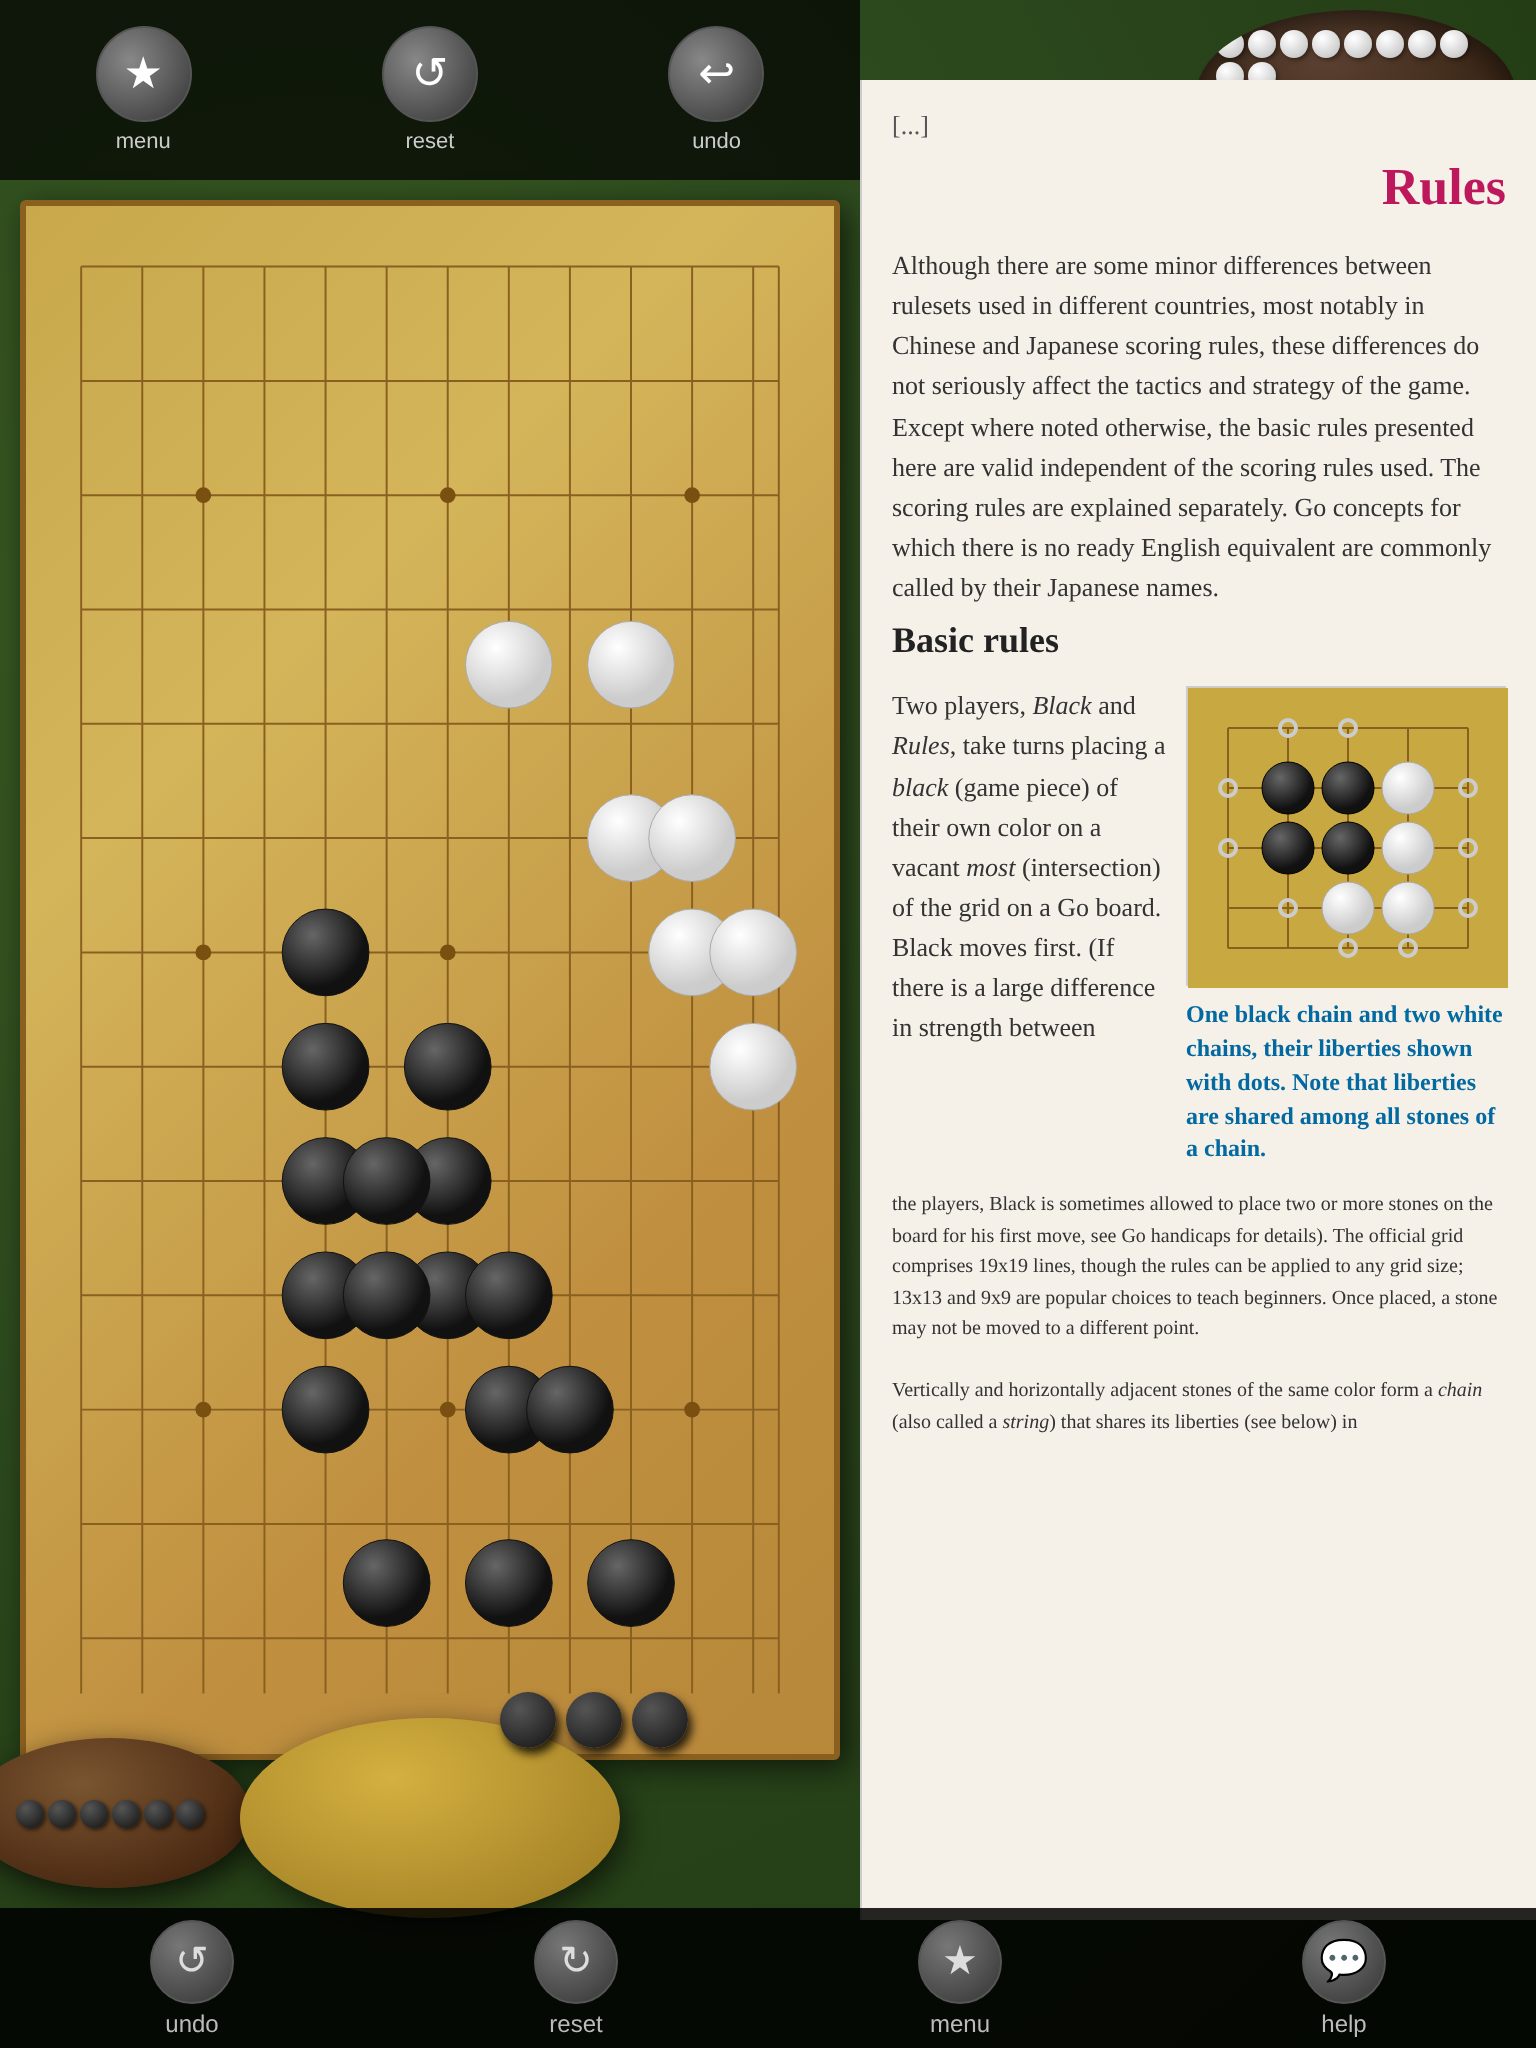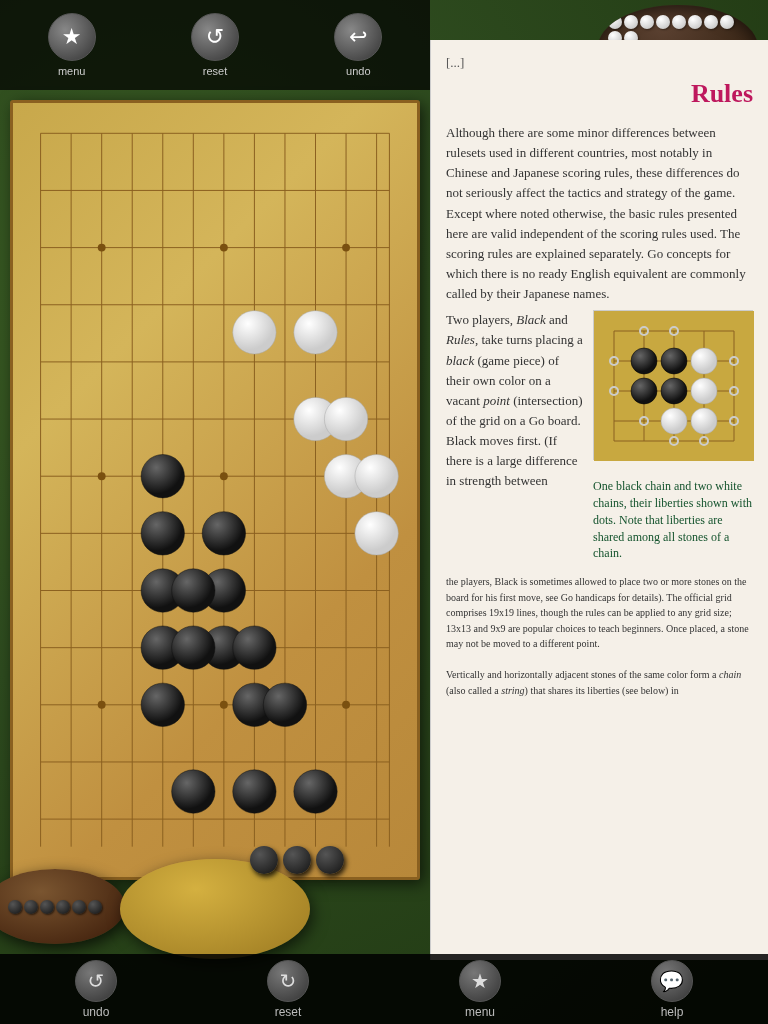--- a/index.html
+++ b/index.html
@@ -203,22 +203,23 @@
       height: 150px;
       border: 1px solid #ccc;
       background: #c8a84b;
       position: relative;
       flex-shrink: 0;
     }
 
     .chain-caption {
       font-size: 12px;
       line-height: 1.4;
-      color: #14532d;
-      margin-top: 18px;
+      color: #0369a1;
+      margin-top: 6px;
+      font-weight: bold;
     }
 
     .chain-diagram-wrapper {
       width: 160px;
       min-width: 160px;
       flex-shrink: 0;
     }
 
     .rules-body-full {
       font-size: 10px;
@@ -388,24 +389,25 @@
       </defs>
     </svg>
   </div>
 </div>
 
 <div class="rules-panel">
   <div class="rules-ellipsis">[...]</div>
   <div class="rules-title">Rules</div>
   <div class="rules-body">Although there are some minor differences between rulesets used in different countries, most notably in Chinese and Japanese scoring rules, these differences do not seriously affect the tactics and strategy of the game. Except where noted otherwise, the basic rules presented here are valid independent of the scoring rules used. The scoring rules are explained separately. Go concepts for which there is no ready English equivalent are commonly called by their Japanese names.</div>
 
+  <div class="rules-section-title">Basic rules</div>
 
   <div class="basic-rules-content">
     <div class="basic-rules-text">
-      Two players, <strong>Black</strong> and <strong>Rules</strong>, take turns placing a <em>black</em> (game piece) of their own color on a vacant <em>point</em> (intersection) of the grid on a Go board. Black moves first. (If there is a large difference in strength between
+      Two players, <strong>Black</strong> and <strong>Rules</strong>, take turns placing a <em>black</em> (game piece) of their own color on a vacant <em>most</em> (intersection) of the grid on a Go board. Black moves first. (If there is a large difference in strength between
     </div>
     <div class="chain-diagram-wrapper">
       <div class="chain-diagram">
         <svg width="160" height="150" viewBox="0 0 160 150" xmlns="http://www.w3.org/2000/svg">
           <rect width="160" height="150" fill="#c8a840"></rect>
 
           <line x1="20" y1="20" x2="140" y2="20" stroke="#8a6020" stroke-width="1"></line>
           <line x1="20" y1="50" x2="140" y2="50" stroke="#8a6020" stroke-width="1"></line>
           <line x1="20" y1="80" x2="140" y2="80" stroke="#8a6020" stroke-width="1"></line>
           <line x1="20" y1="110" x2="140" y2="110" stroke="#8a6020" stroke-width="1"></line>

